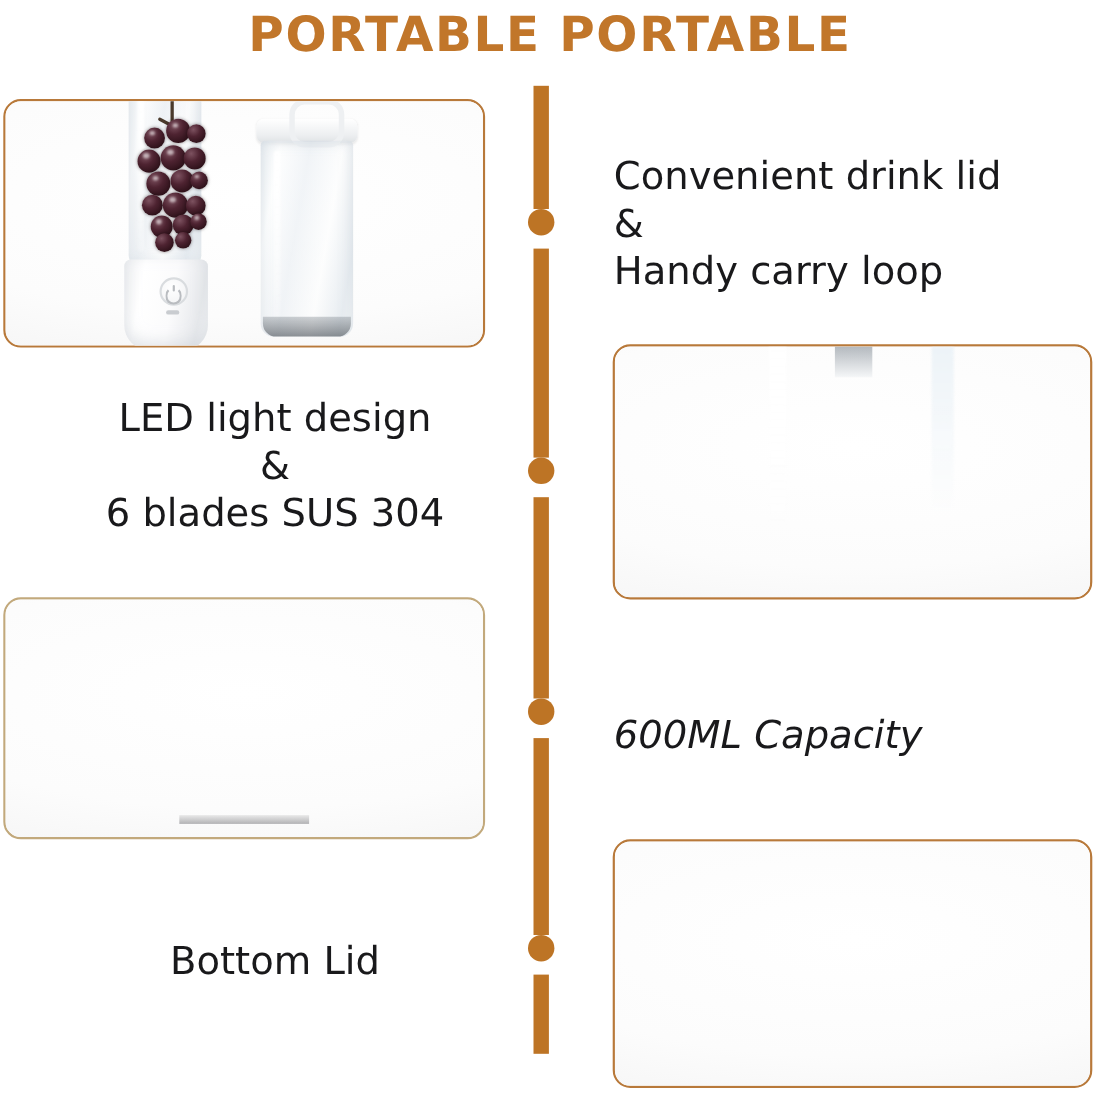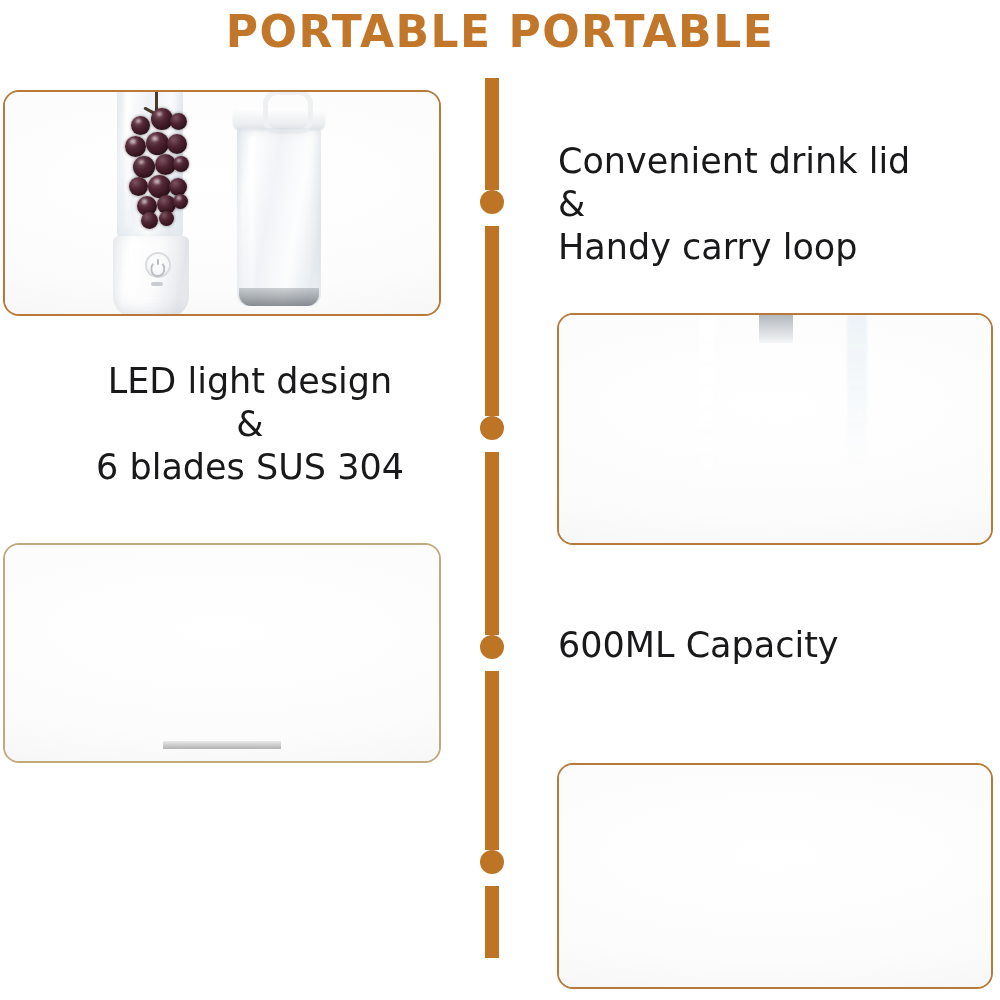--- a/index.html
+++ b/index.html
@@ -227,22 +227,23 @@
     <div class="photo">
       <div class="p1-bg"></div>
 
       <div class="cupglass" style="left:148px;top:-6px;width:140px;height:226px;"></div>
 
       <div style="position:absolute;left:158px;top:196px;width:118px;height:8px;
                   background:linear-gradient(180deg,rgba(200,200,200,.35),rgba(90,90,95,.45));"></div>
     </div>
   </div>
 
-  <div class="cap l" style="left:558px;top:624px;width:400px;">600ML Capacity</div>
-
+  <div class="cap l" style="left:558px;top:648px;width:400px;font-style:italic;">600ML Capacity</div>
+
+  <div class="cap r" style="left:40px;top:853px;width:420px;">Bottom Lid</div>
 
   <div class="frame" style="left:557px;top:763px;width:436px;height:226px;">
     <div class="photo">
       <div class="p1-bg"></div>
 
       <div class="neckglass" style="left:300px;top:-30px;width:190px;height:110px;"></div>
       <div class="collar" style="left:312px;top:-6px;width:56px;height:46px;"></div>
 
       <div class="cone" style="left:96px;top:4px;width:252px;height:210px;"></div>
 

